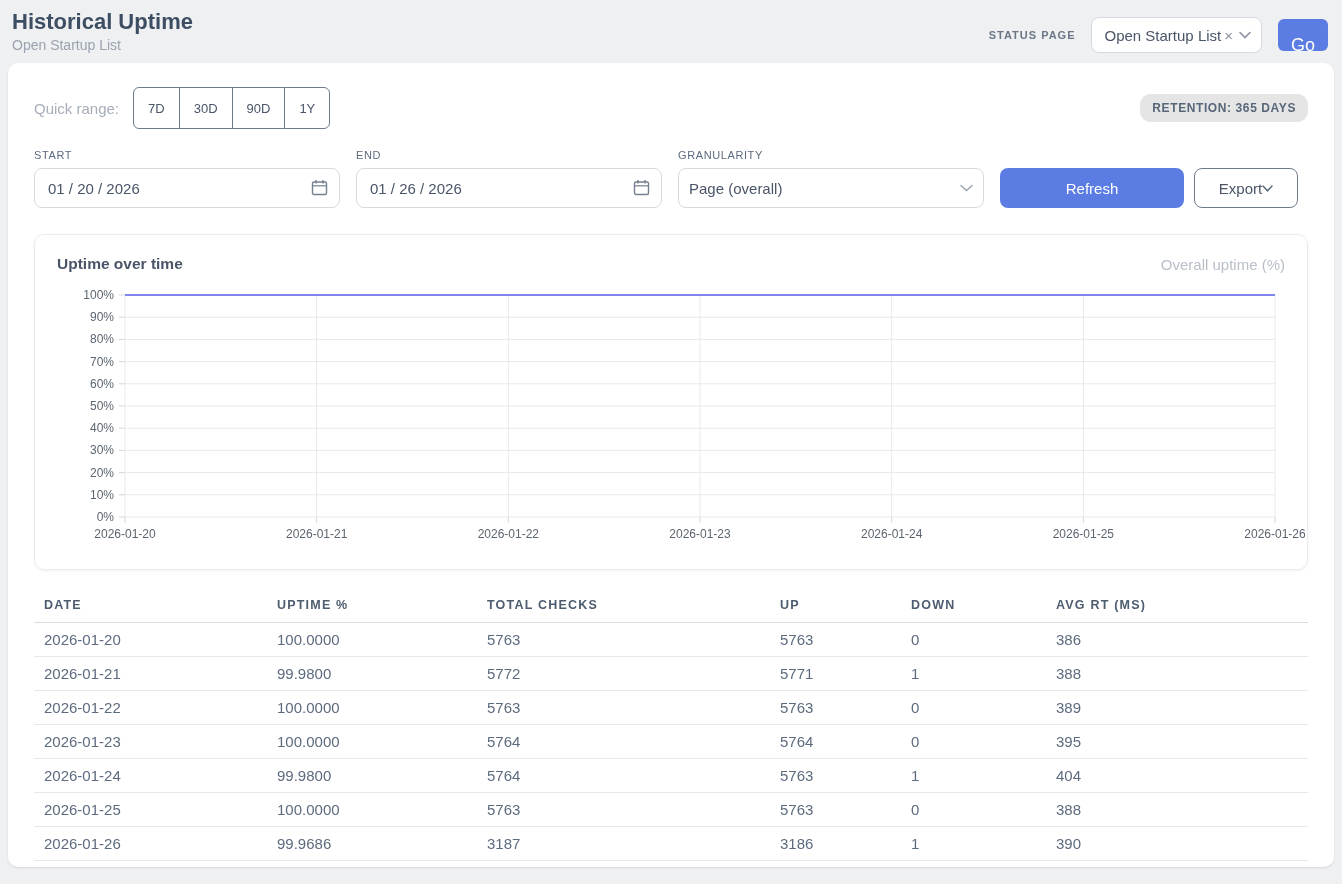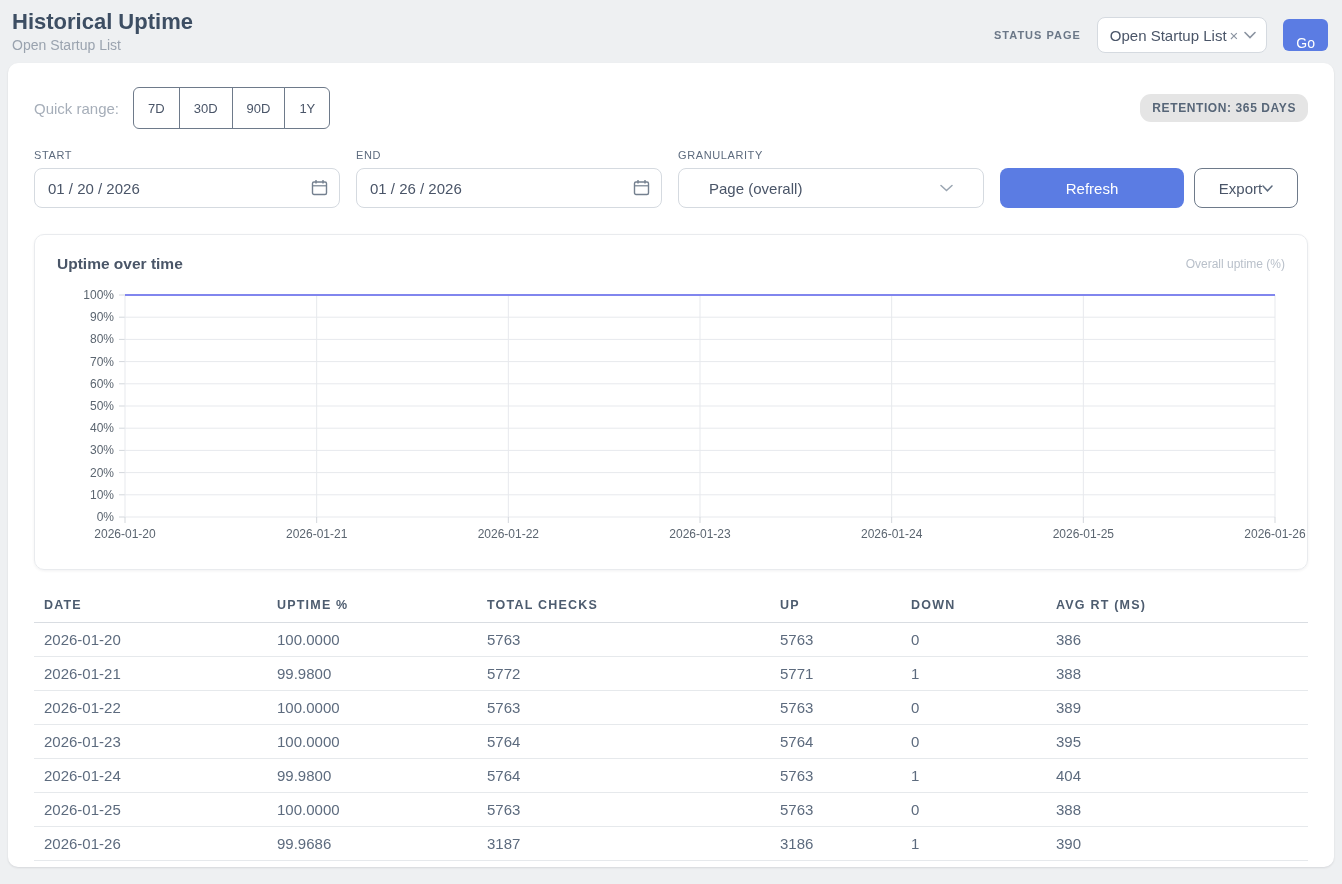--- a/index.html
+++ b/index.html
@@ -18,21 +18,21 @@
   .status-label { font-size:11px; letter-spacing:1px; color:#6b7787; font-weight:700; }
   .status-select {
     display:flex; align-items:center; gap:6px; background:#fff;
     border:1px solid #d5dae0; border-radius:8px; height:36px; padding:0 10px 0 12px;
     font-size:15px; color:#4a5568; cursor:pointer; min-width:166px;
   }
   .clear-x { color:#8a93a0; font-size:15px; line-height:1; margin-left:-3px; cursor:pointer; }
   .chev { display:inline-block; flex:0 0 auto; }
   .btn-go {
     background:#5b7ce3; color:#fff; border:none; border-radius:6px;
-    height:30px; padding:16px 13px; font-size:14px; cursor:pointer;
+    height:30px; padding:16px 13px; font-size:18px; cursor:pointer;
   }
   
   .main-card {
     margin:10px 8px 8px 8px; background:#fff; border-radius:10px;
     box-shadow:0 1px 2px rgba(16,24,40,.06), 0 1px 3px rgba(16,24,40,.05);
     height:804px; padding:24px 26px 20px 26px;
   }
   
   .row-quick { display:flex; align-items:center; }
   .quick-label { font-size:15px; color:#a6aeb9; margin-right:14px; }
@@ -55,39 +55,39 @@
   .input-box { position:relative; width:306px; }
   .input-box input {
     width:100%; height:40px; border:1px solid #d5dae0; border-radius:8px;
     padding:0 38px 0 13px; font-size:15px; color:#4a5568; background:#fff;
     font-family:inherit;
   }
   .input-icon { position:absolute; right:12px; top:11px; }
   .select-box {
     width:306px; height:40px; border:1px solid #d5dae0; border-radius:8px;
     display:flex; align-items:center; justify-content:space-between;
-    padding:0 30px; font-size:15px; color:#4a5568; background:#fff; cursor:pointer;
+    padding:0 10px; font-size:15px; color:#4a5568; background:#fff; cursor:pointer;
   }
   .btn-refresh {
     width:184px; height:40px; background:#5b7ce3; color:#fff; border:none;
     border-radius:8px; font-size:15px; cursor:pointer; font-family:inherit;
   }
   .btn-export {
     width:104px; height:40px; background:#fff; border:1px solid #6e7a8a; color:#4a5568;
     border-radius:8px; font-size:15px; cursor:pointer; margin-left:-6px;
     display:flex; align-items:center; justify-content:center; font-family:inherit;
   }
   
   .chart-card {
     margin-top:26px; border:1px solid #e9ebee; border-radius:10px;
     box-shadow:0 1px 3px rgba(16,24,40,.06); padding:20px 22px 14px 22px; height:336px;
   }
   .chart-head { display:flex; justify-content:space-between; align-items:center; margin-bottom:6px; }
   .chart-title { font-size:15.5px; font-weight:700; color:#4a5668; }
-  .chart-legend { font-size:12px; color:#b9c0ca; }
+  .chart-legend { font-size:15px; color:#b9c0ca; }
   .chart-svg-wrap { width:1230px; }
   
   .table-wrap { margin-top:24px; }
   table { width:100%; border-collapse:collapse; }
   th {
     text-align:left; font-size:12.5px; letter-spacing:1.2px; color:#4d5c6f;
     font-weight:700; padding:4px 0 10px 0; border-bottom:1px solid #d9dde2;
   }
   td { font-size:15px; color:#5d6b7e; padding:8px 0; border-bottom:1px solid #e6e9ec; }
   th:first-child, td:first-child { padding-left:10px; }

